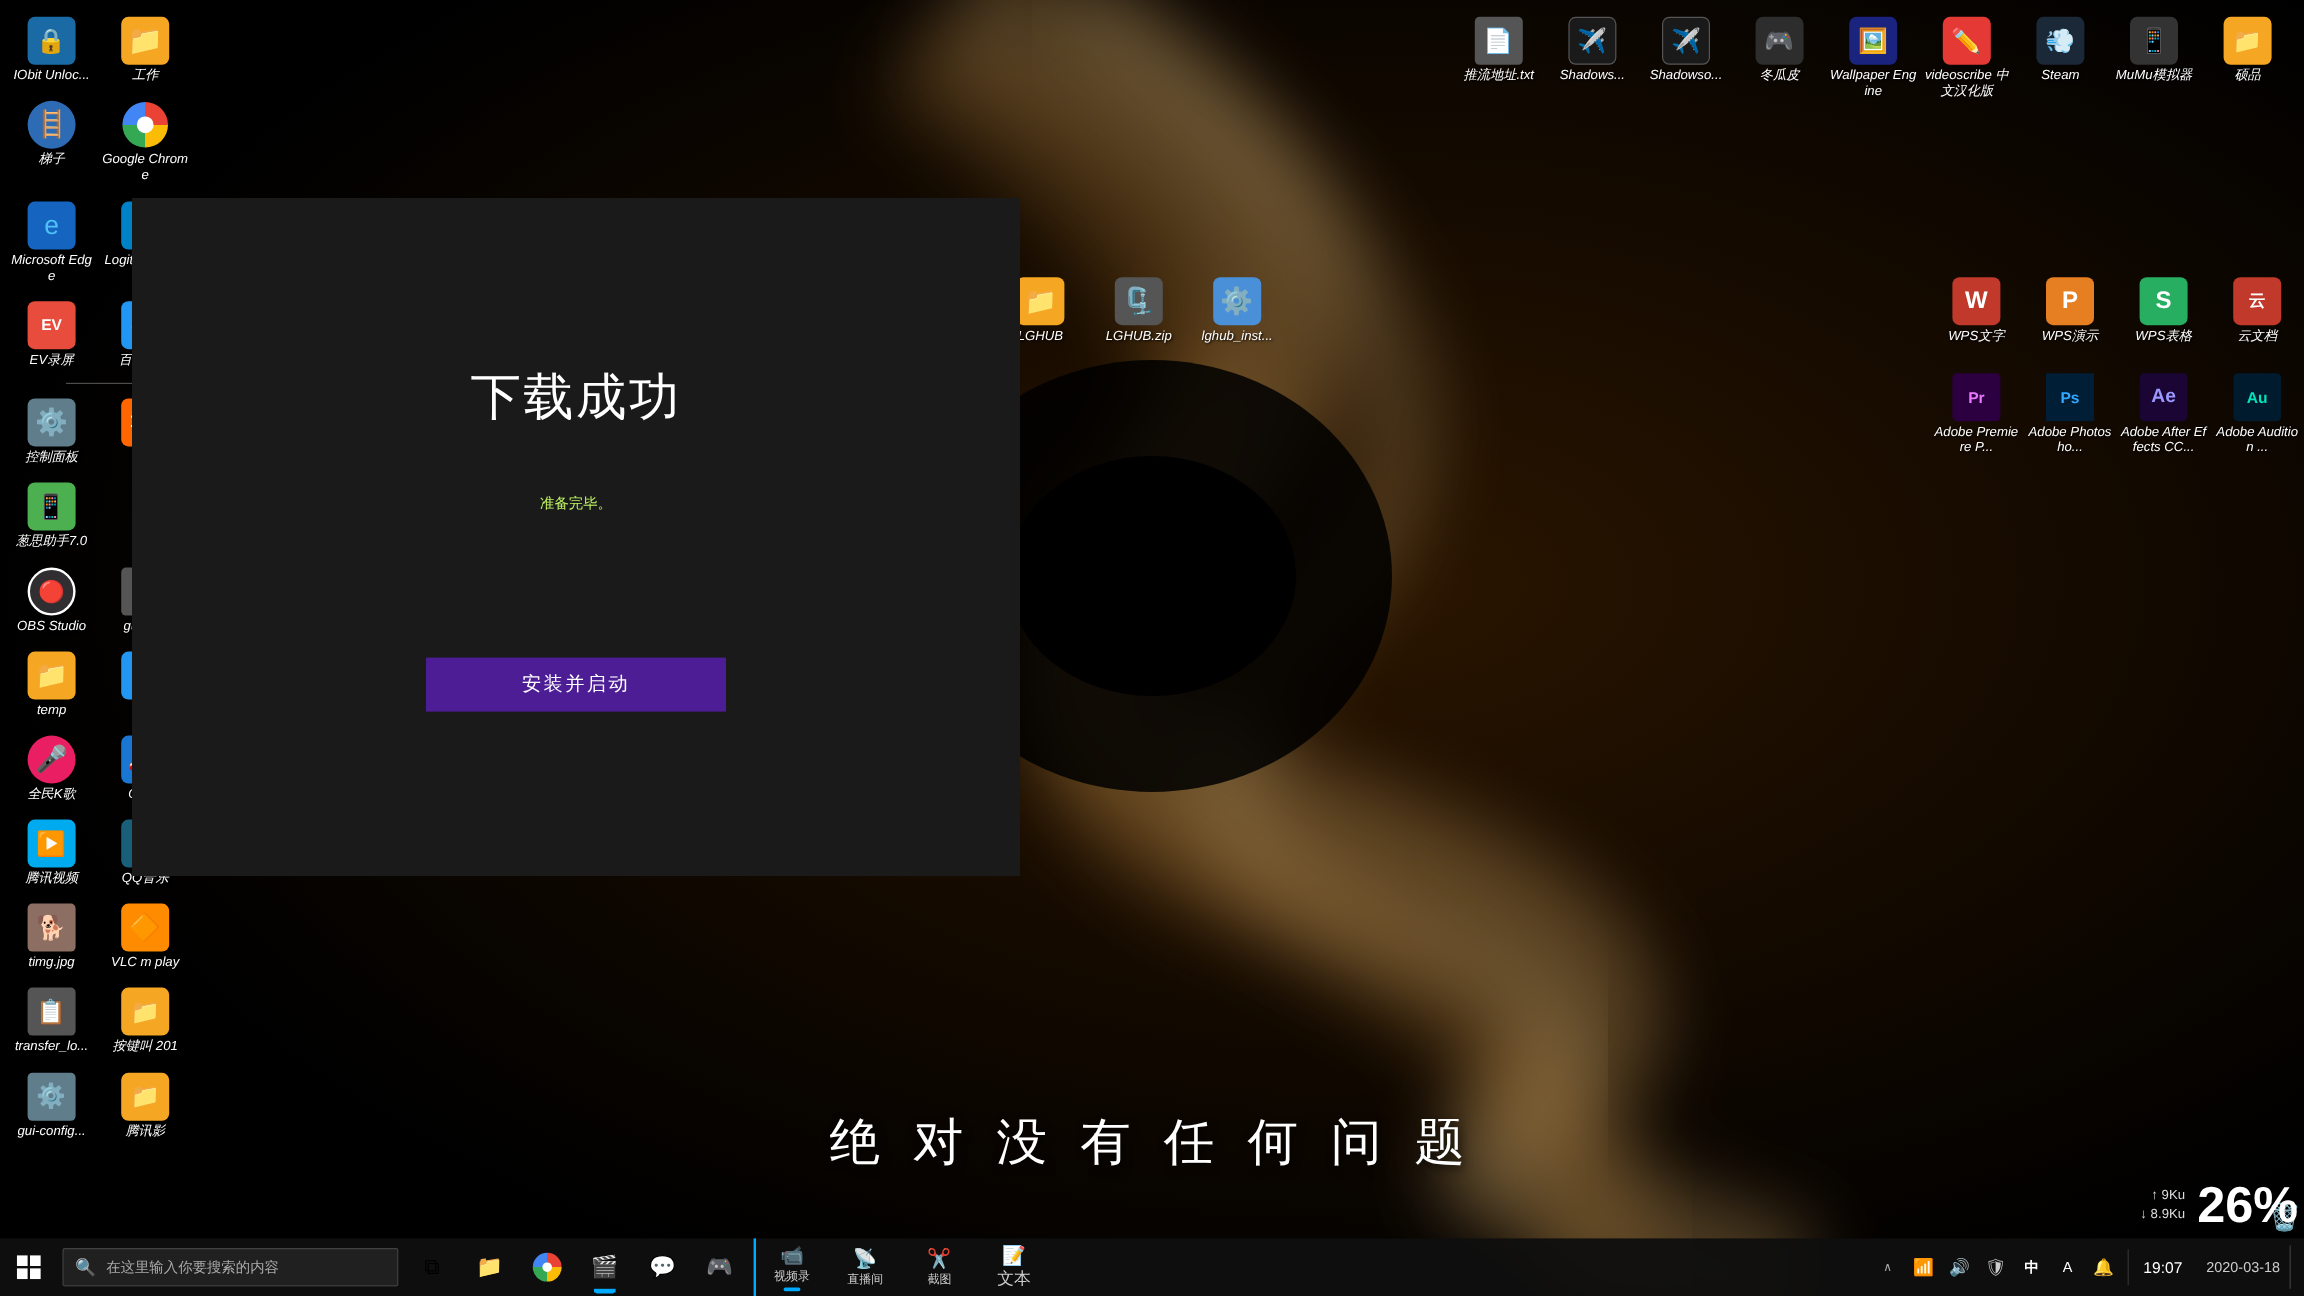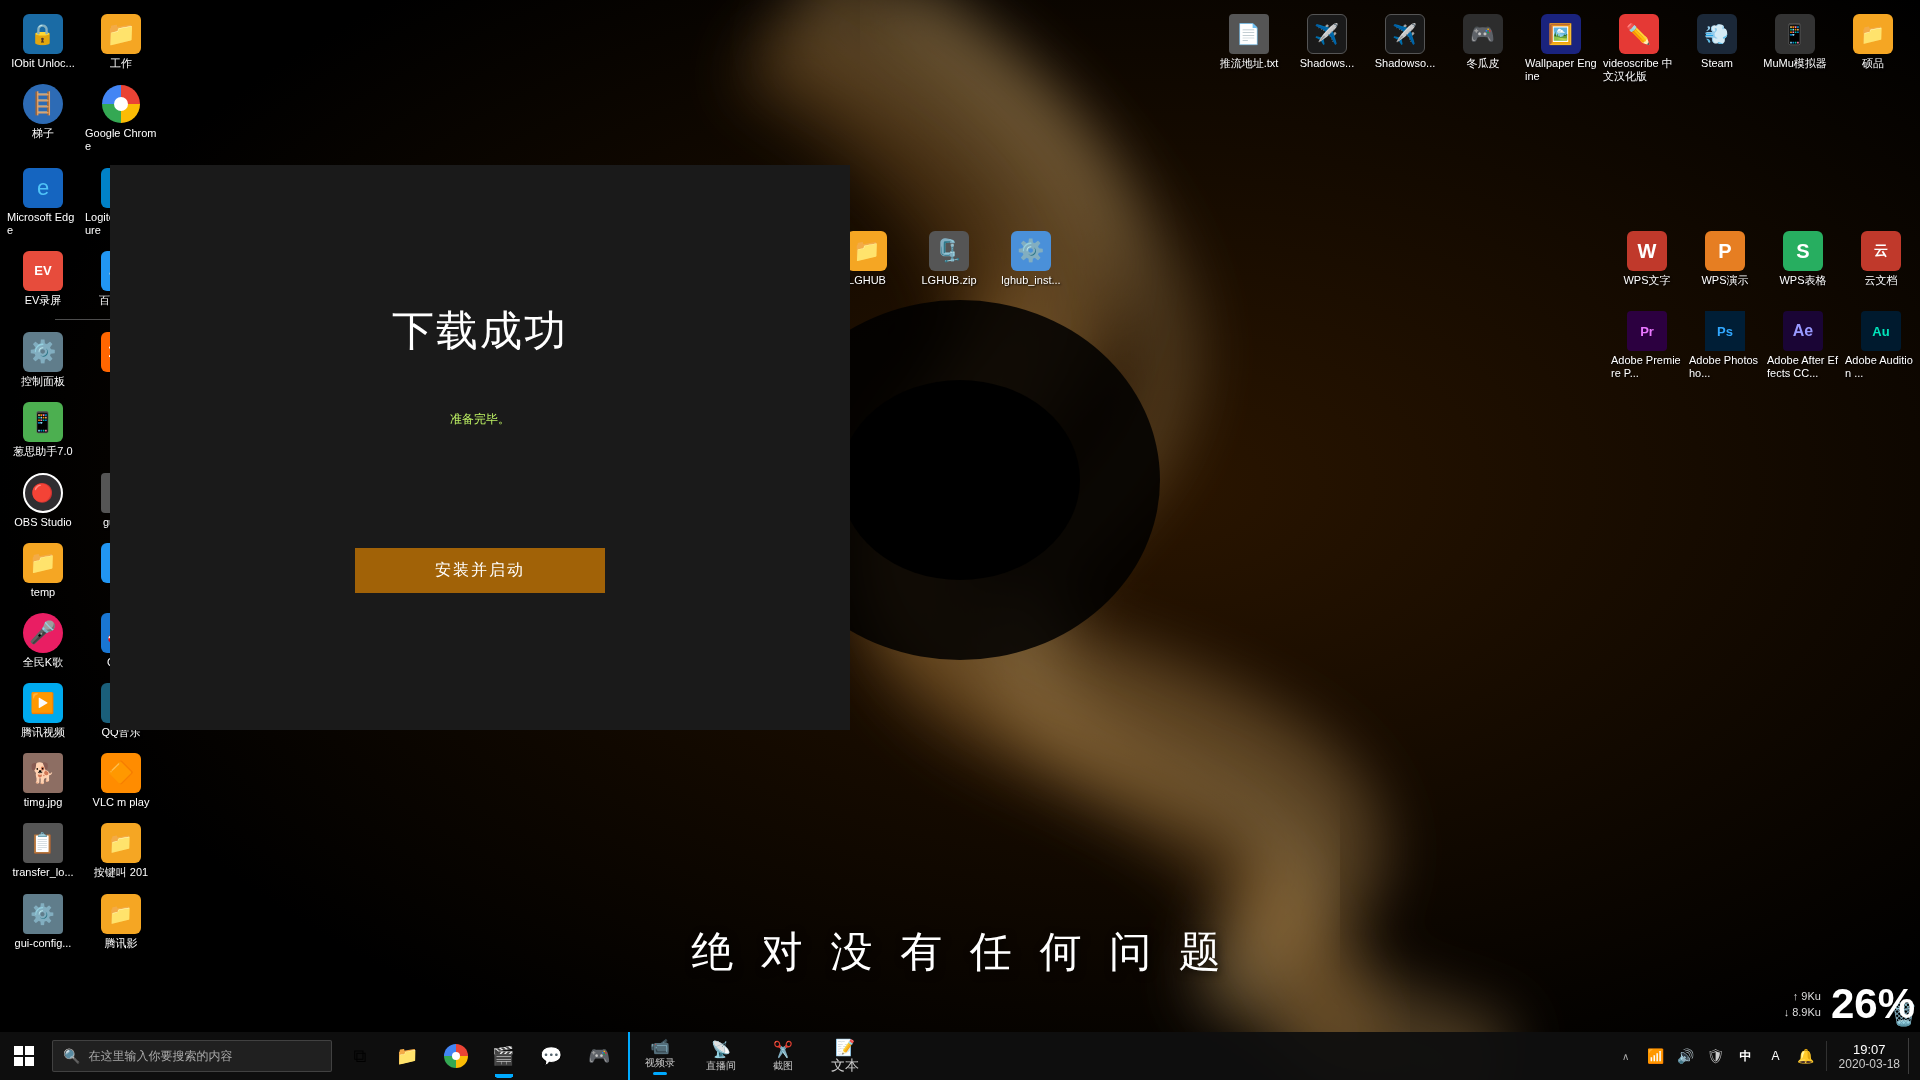--- a/index.html
+++ b/index.html
@@ -70,24 +70,26 @@
       align-items: center;
       justify-content: center;
       font-size: 28px;
       border-radius: 6px;
       margin-bottom: 3px;
     }
 
     .icon-label {
       font-size: 11px;
       color: #fff;
+      text-align: center;
       text-shadow: 1px 1px 2px #000;
       line-height: 1.2;
       word-break: break-all;
       max-width: 72px;
+      font-style: italic;
     }
 
     
     .installer-dialog {
       position: absolute;
       top: 165px;
       left: 110px;
       width: 740px;
       height: 565px;
       background: #1a1a1a;
@@ -108,21 +110,21 @@
     }
 
     .installer-subtitle {
       font-size: 12px;
       color: #bef264;
       margin-bottom: 80px;
       margin-top: 32px;
     }
 
     .install-btn {
-      background: #a16207;
+      background: #4c1d95;
       color: #fff;
       border: none;
       padding: 12px 80px;
       font-size: 16px;
       cursor: pointer;
       font-family: 'Microsoft YaHei', sans-serif;
       letter-spacing: 2px;
       margin-top: 40px;
     }
 
@@ -223,24 +225,24 @@
       display: flex;
       align-items: center;
       justify-content: center;
       font-size: 14px;
       color: #ccc;
       cursor: pointer;
     }
 
     .clock {
       display: flex;
-      flex-direction: column;
       align-items: center;
       padding: 0 6px;
       cursor: pointer;
+      gap: 20px;
     }
 
     .clock-time {
       font-size: 13px;
       color: #fff;
     }
 
     .clock-date {
       font-size: 12px;
       color: #ccc;

